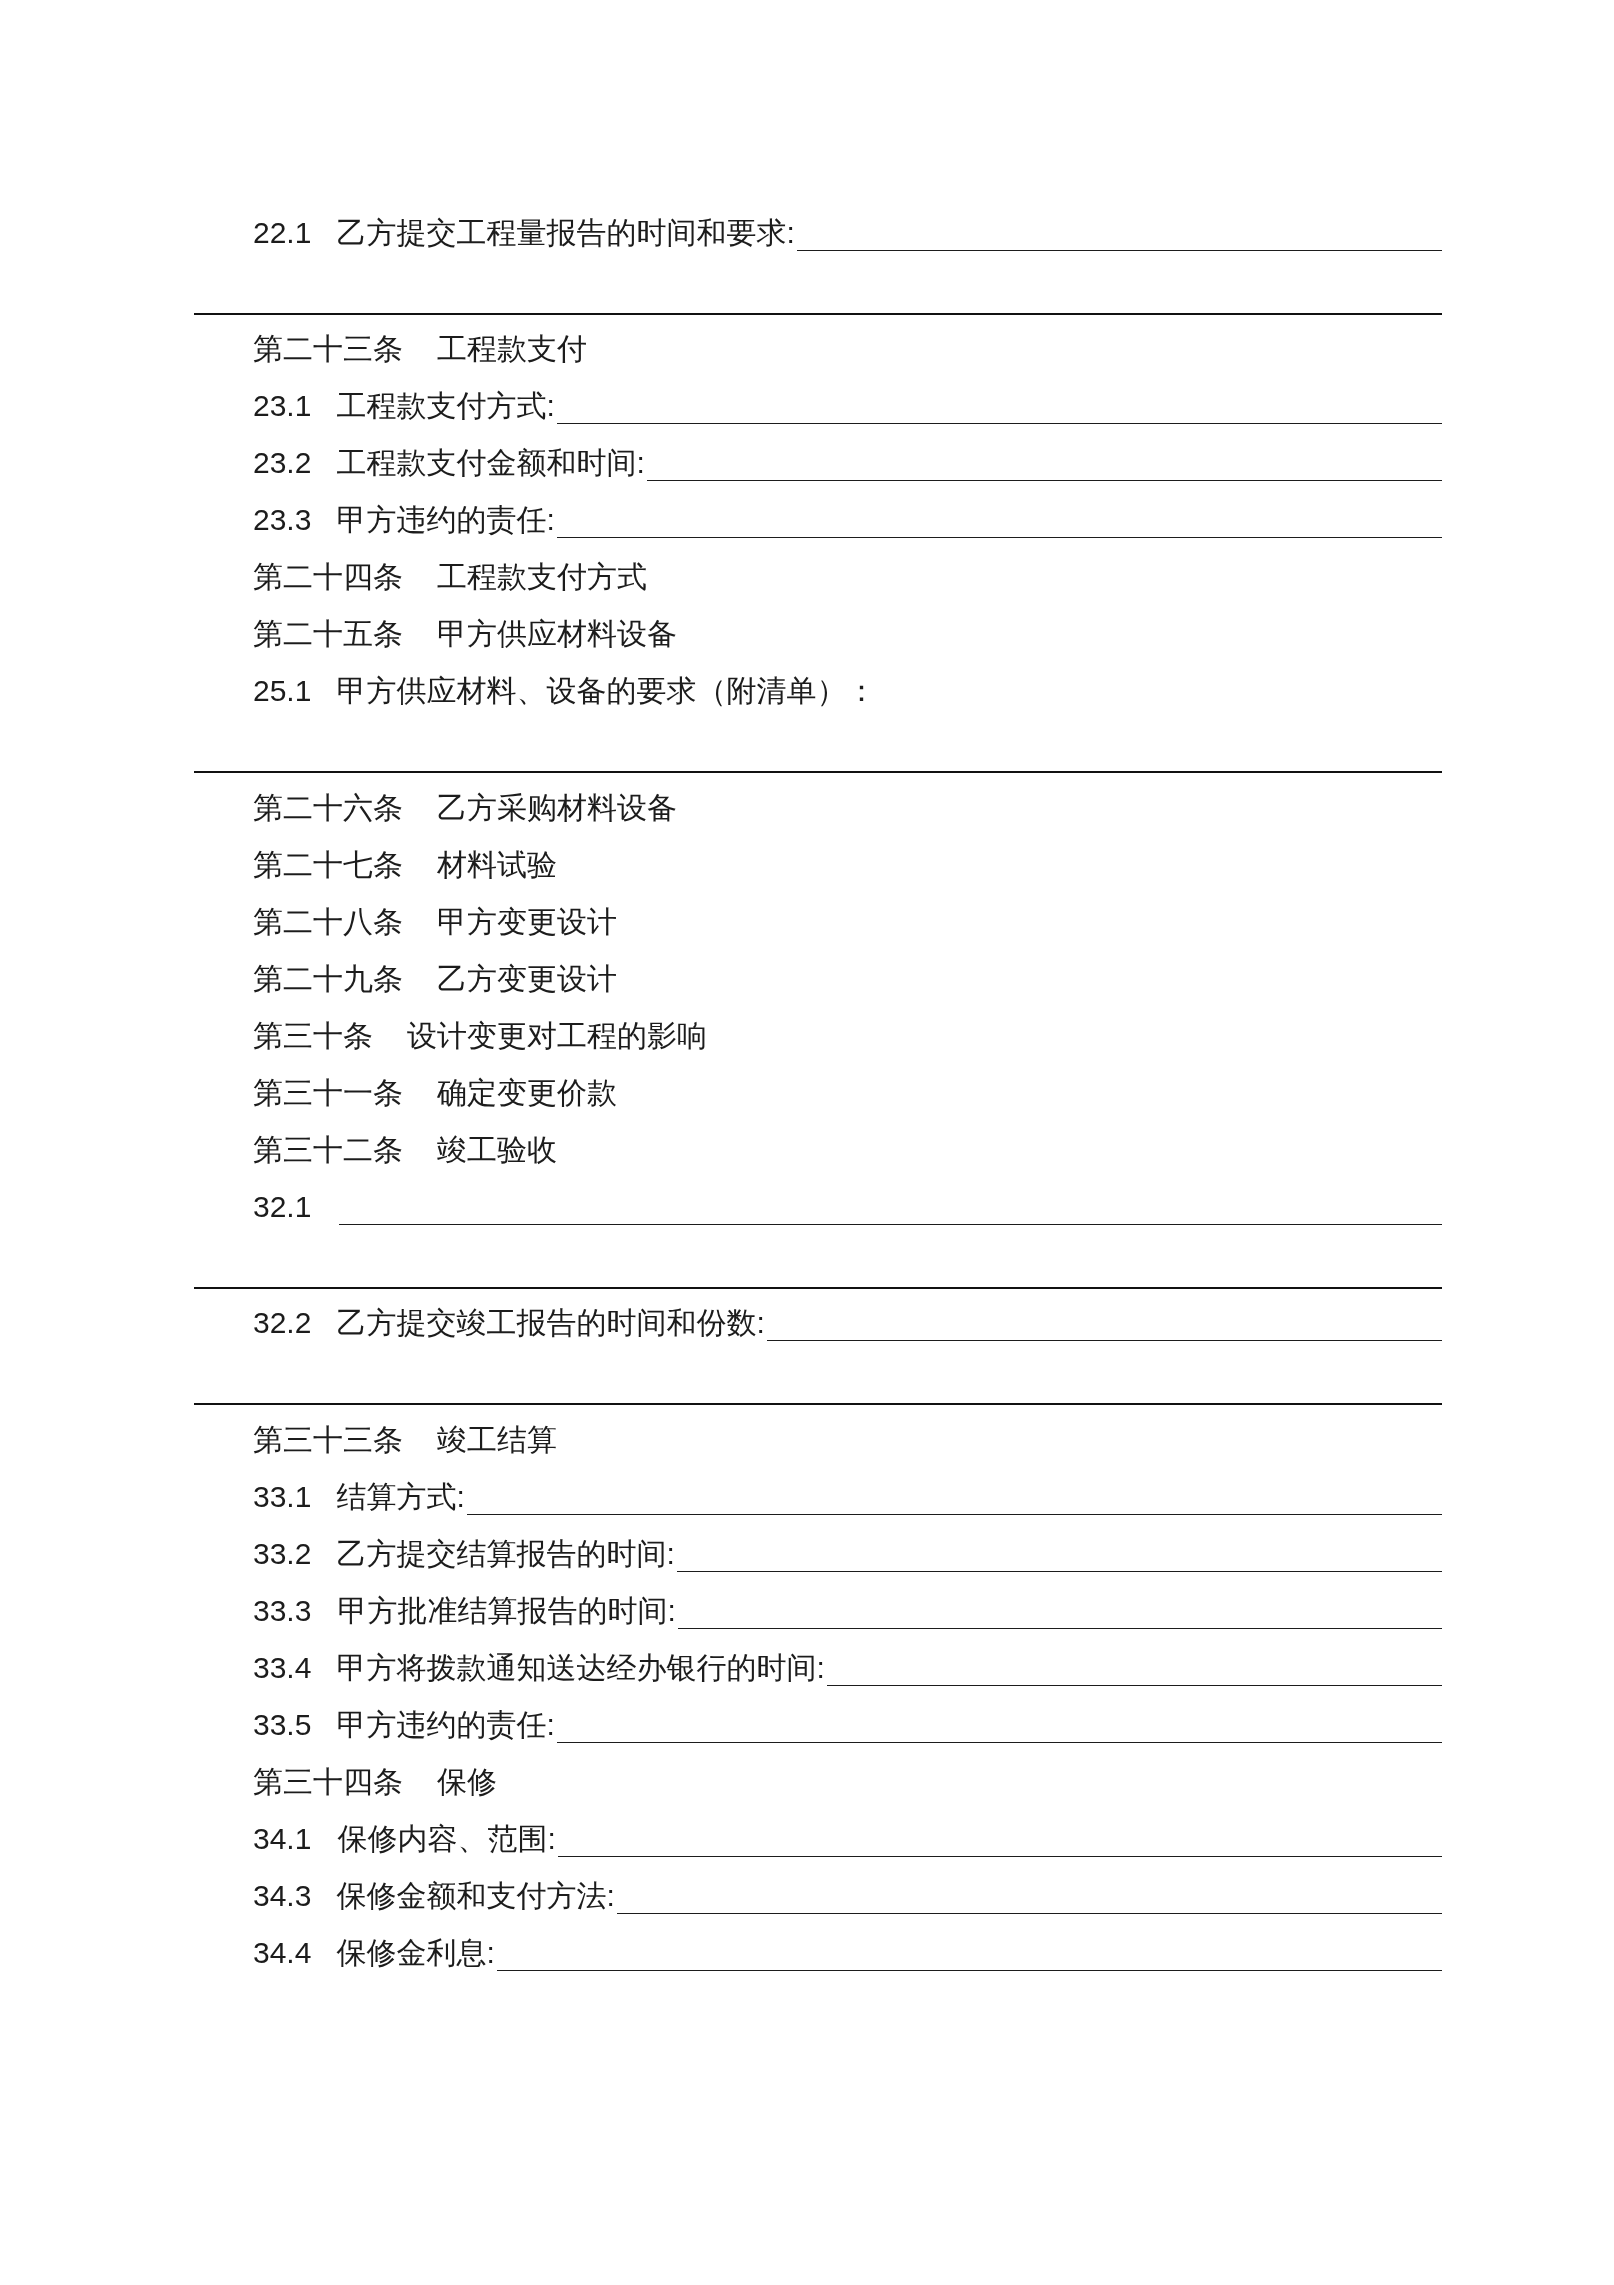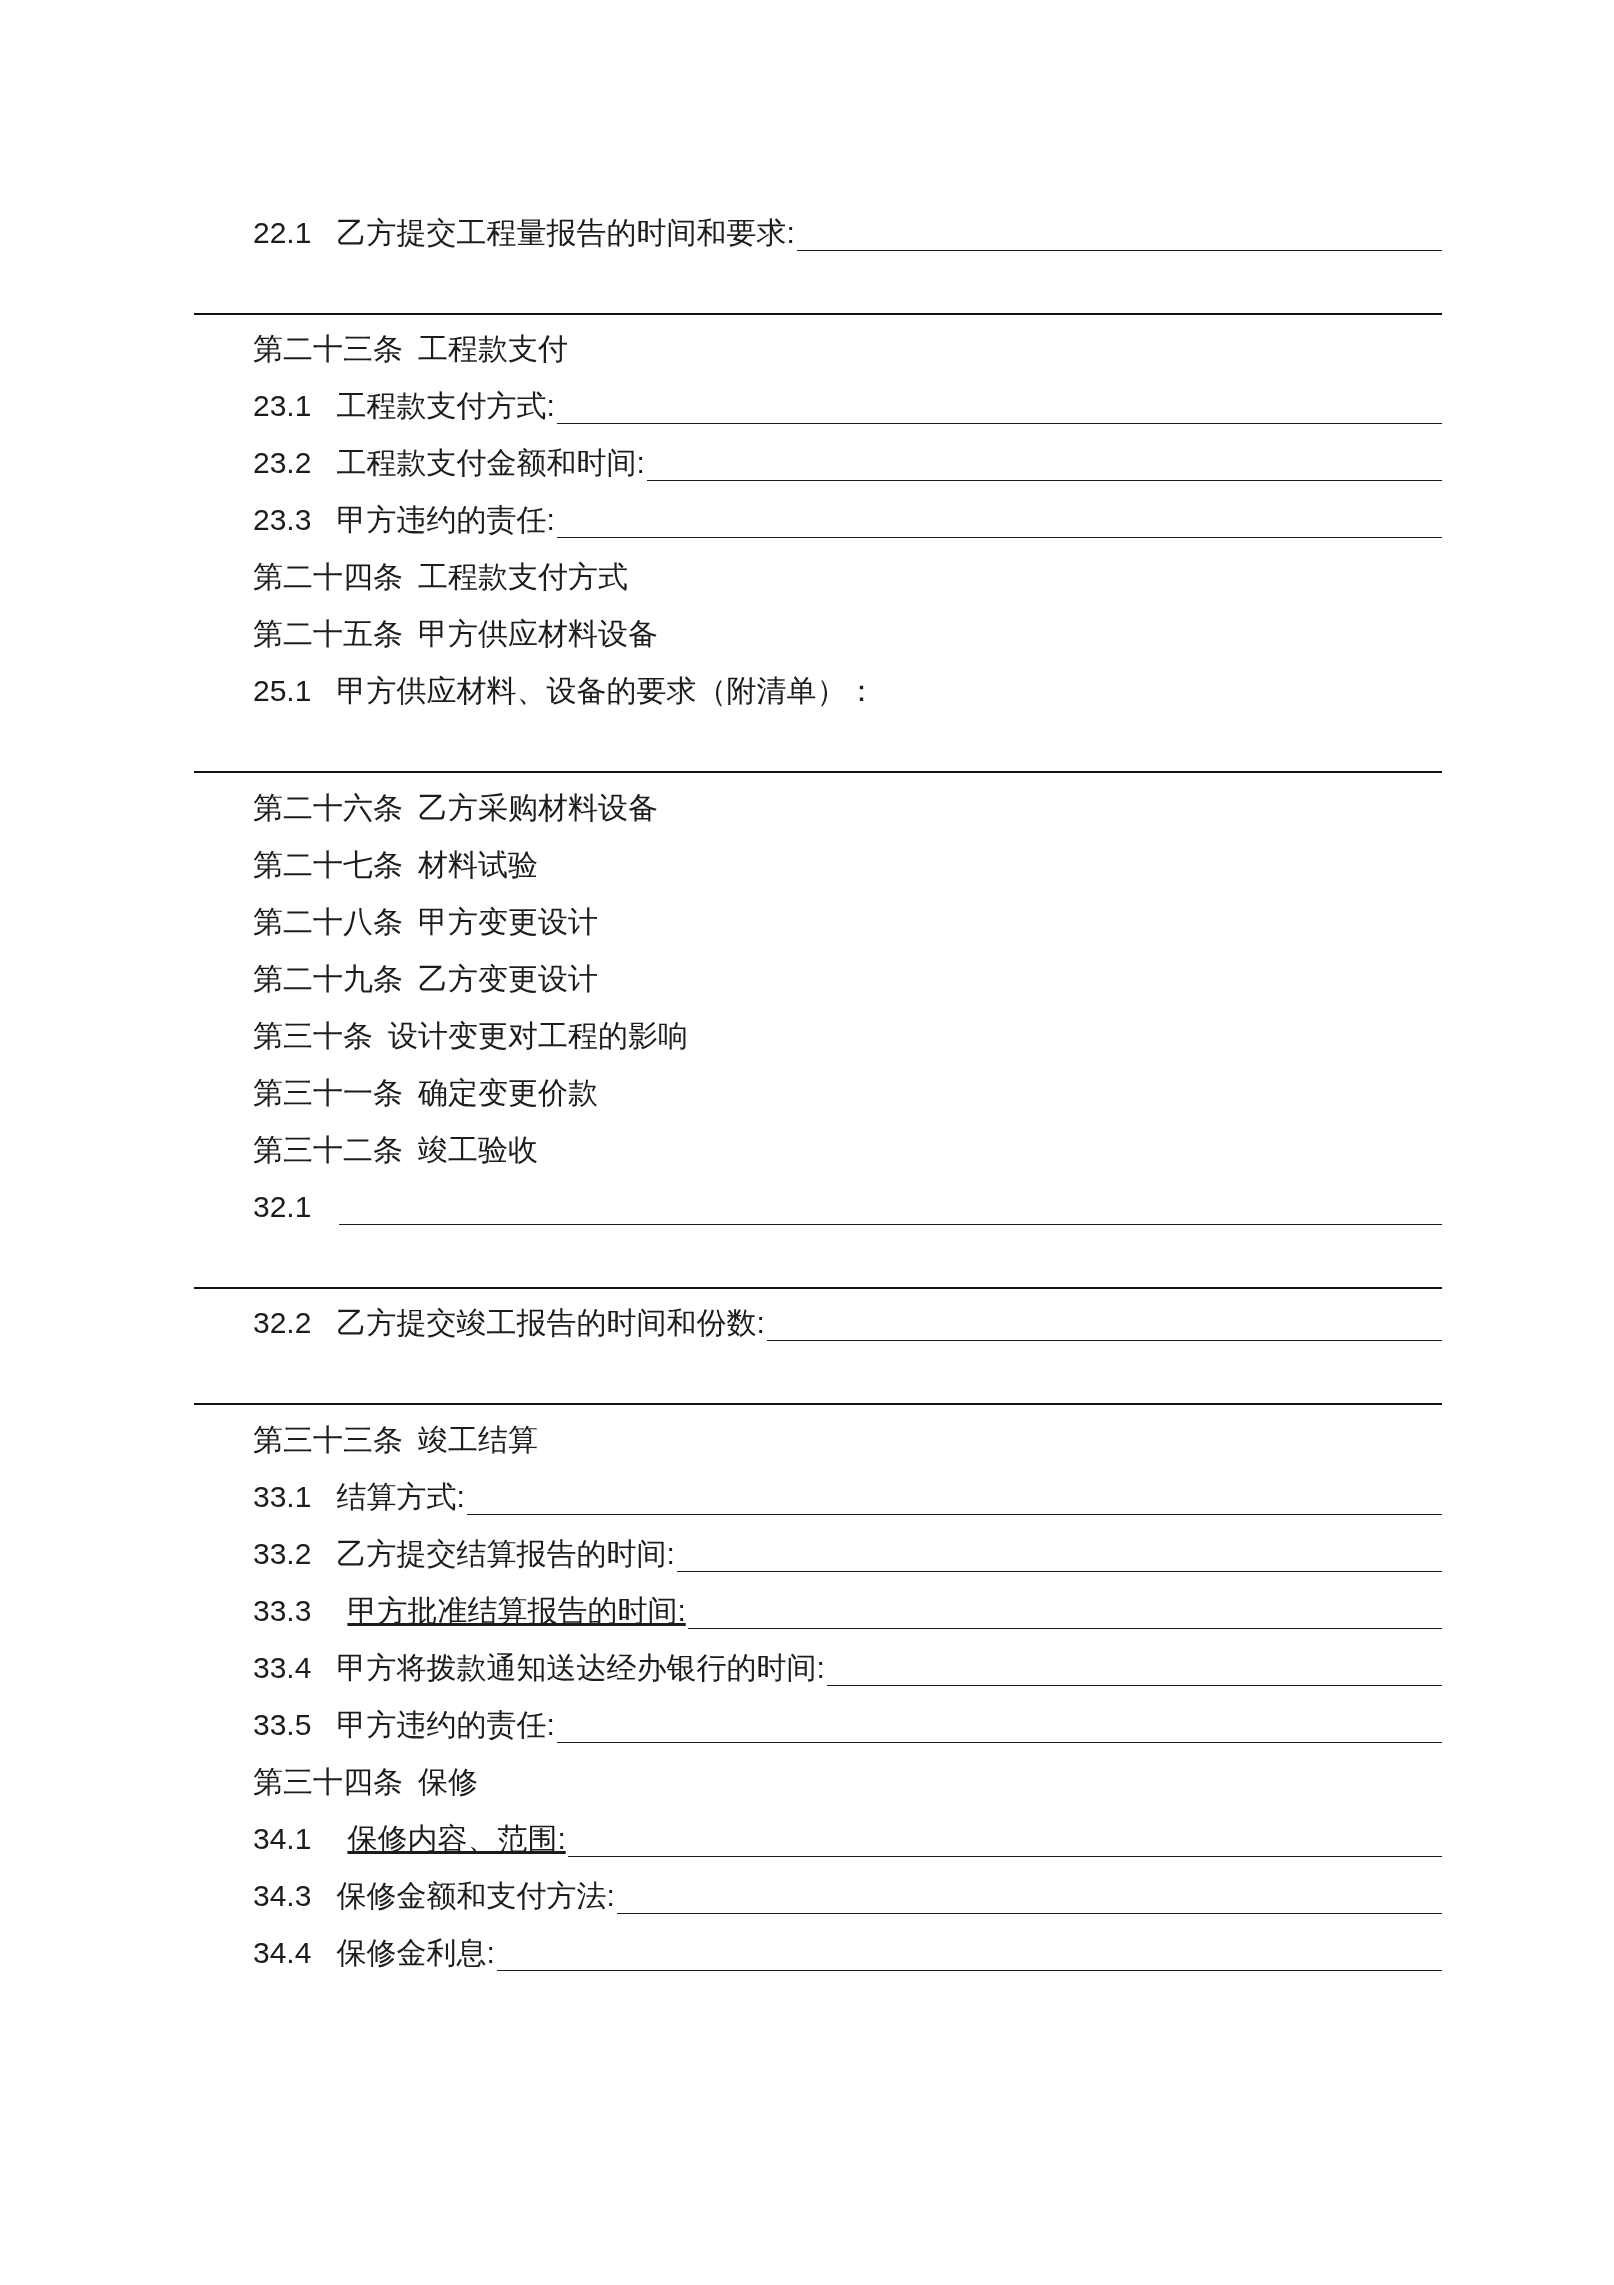--- a/index.html
+++ b/index.html
@@ -18,22 +18,22 @@
     display:flex;
     align-items:center;
     height:57px;
     margin-left:59px;      
     font-size:30px;
     line-height:57px;
     white-space:pre;
   }
   .row .num{flex:0 0 auto;}
   .field .num{margin-right:25px;}
-  .heading .num{margin-right:15px;}
-  .row.wide .label{margin-left:11px;text-decoration:underline;}
+  .heading .num{margin-right:34px;}
+  .row.wide .label{margin-left:1px;}
   .label{flex:0 0 auto;}
   .blank{
     flex:1 1 auto;
     align-self:flex-end;
     height:12.7px;
     margin-bottom:10px;
     margin-left:2.7px;
     border-bottom:1.8px solid #1d1d1d;
   }
   .cont-rule{

